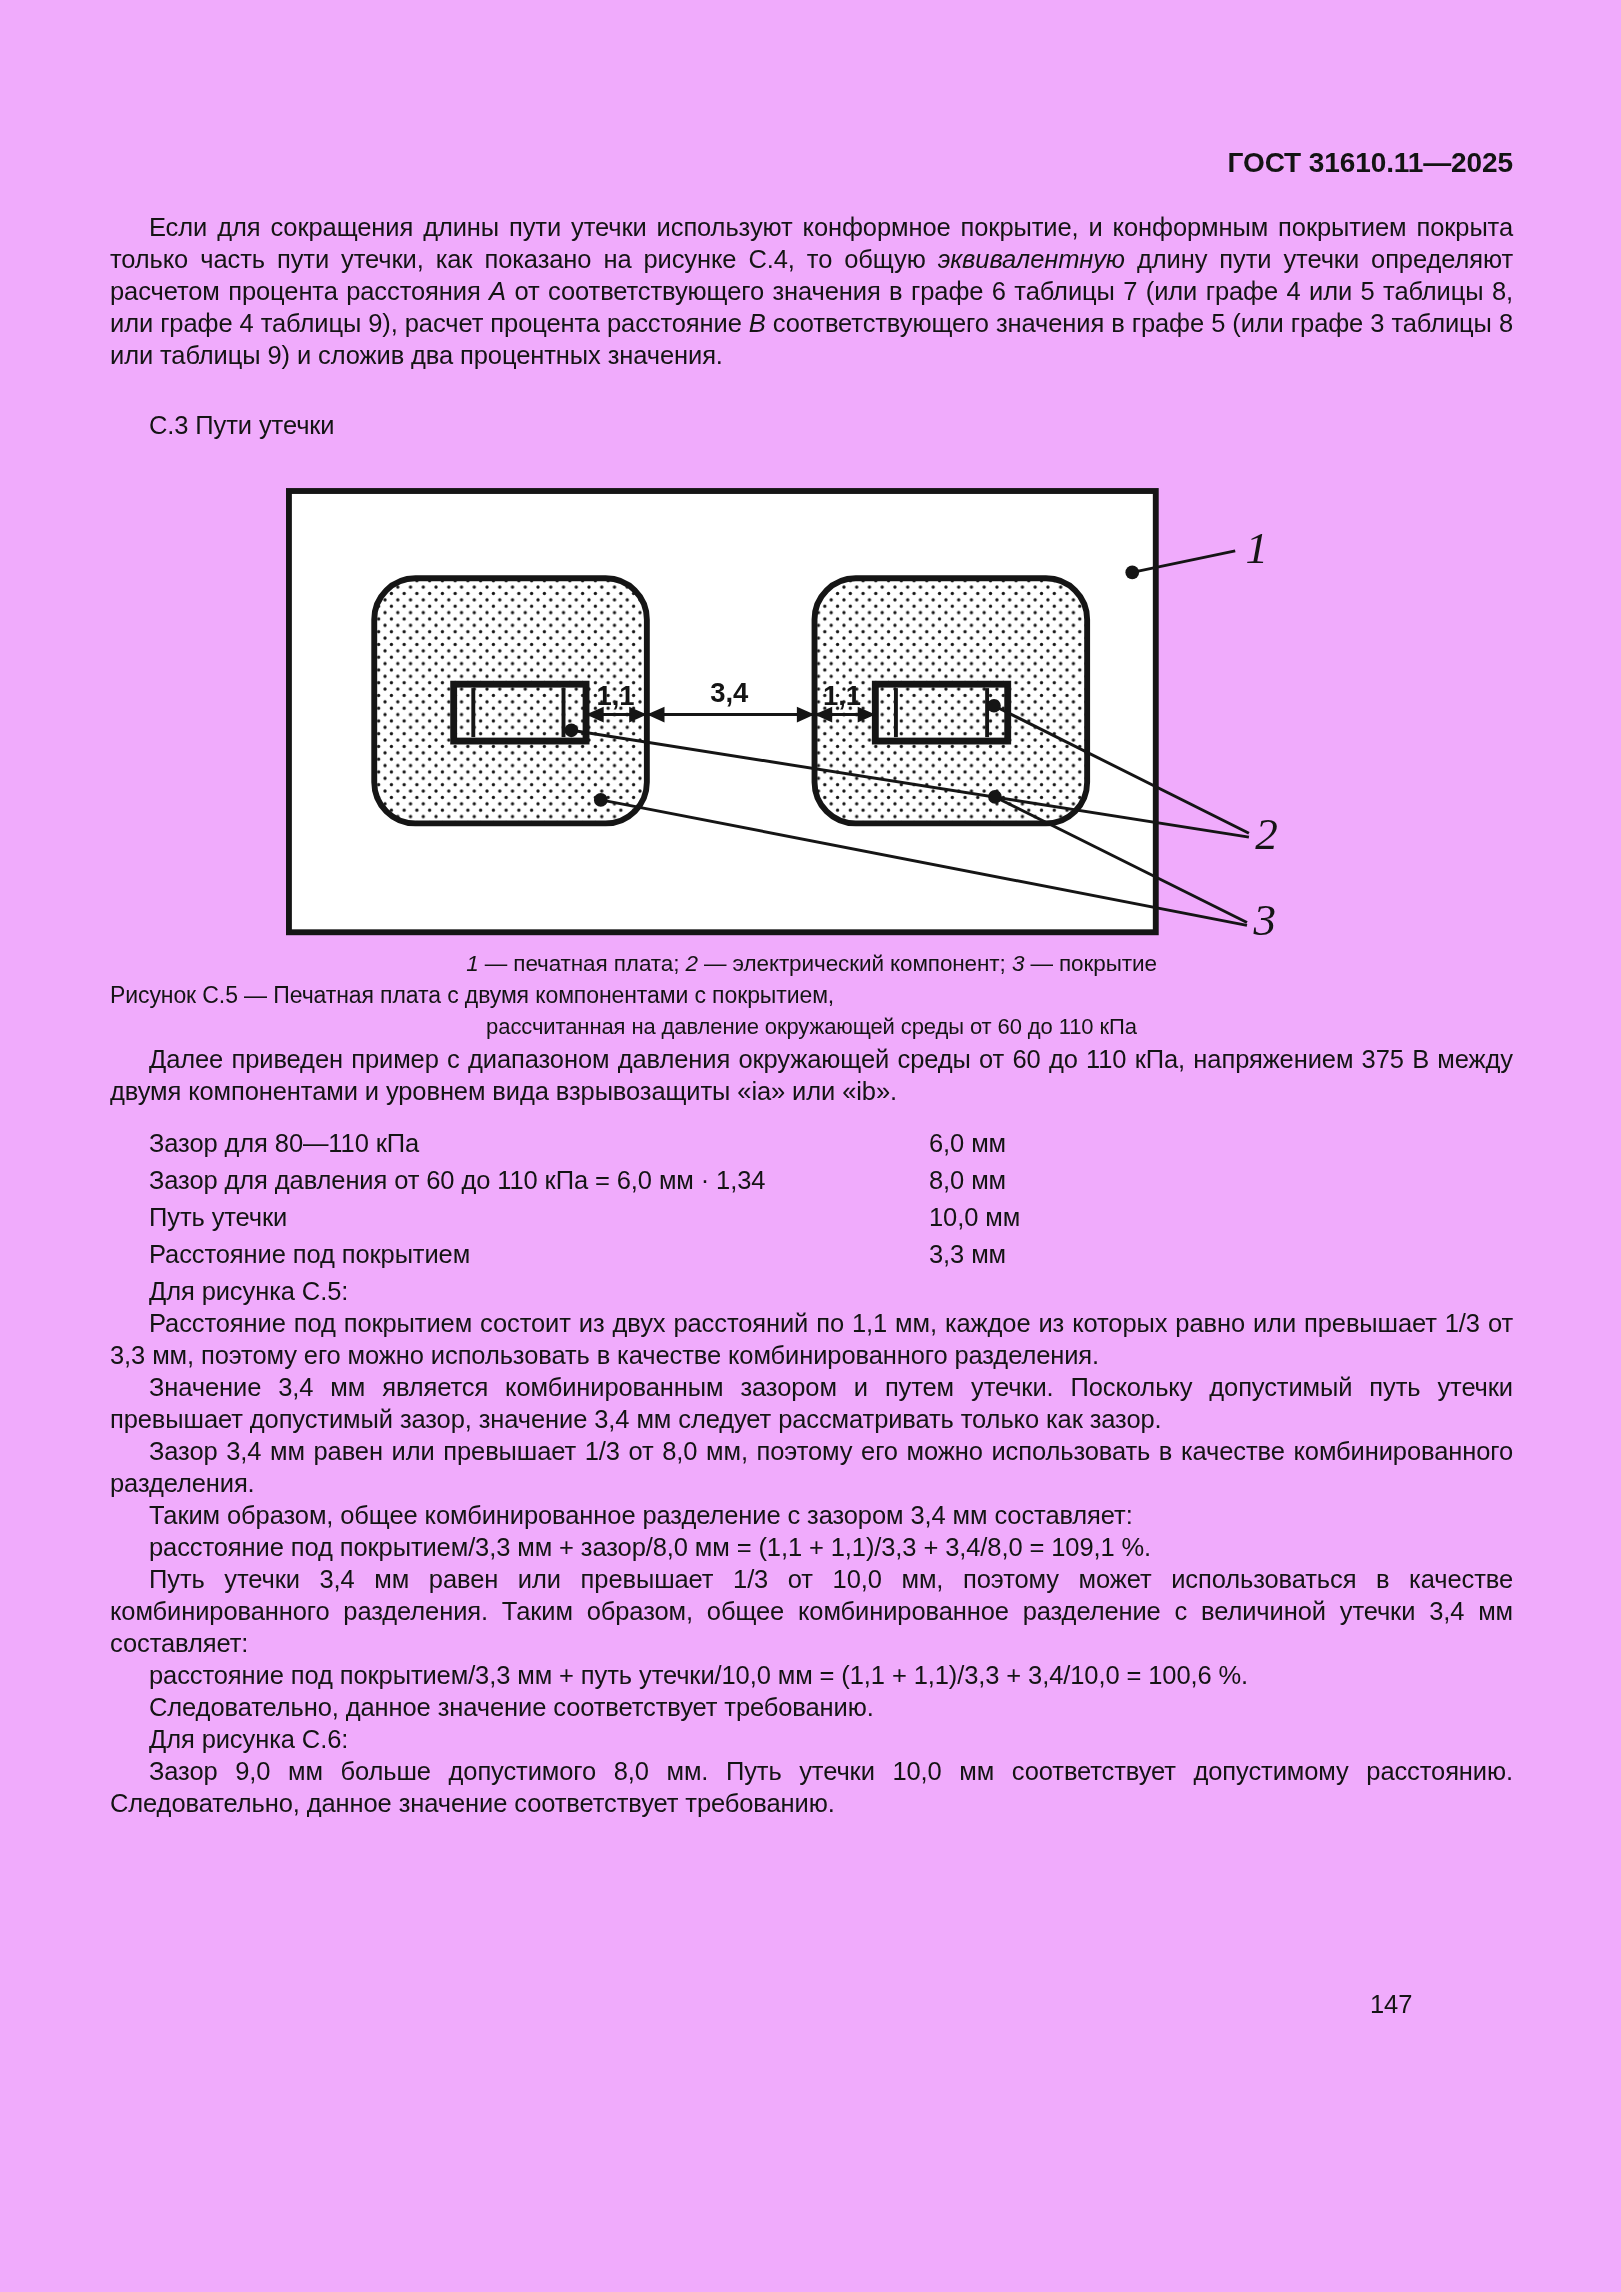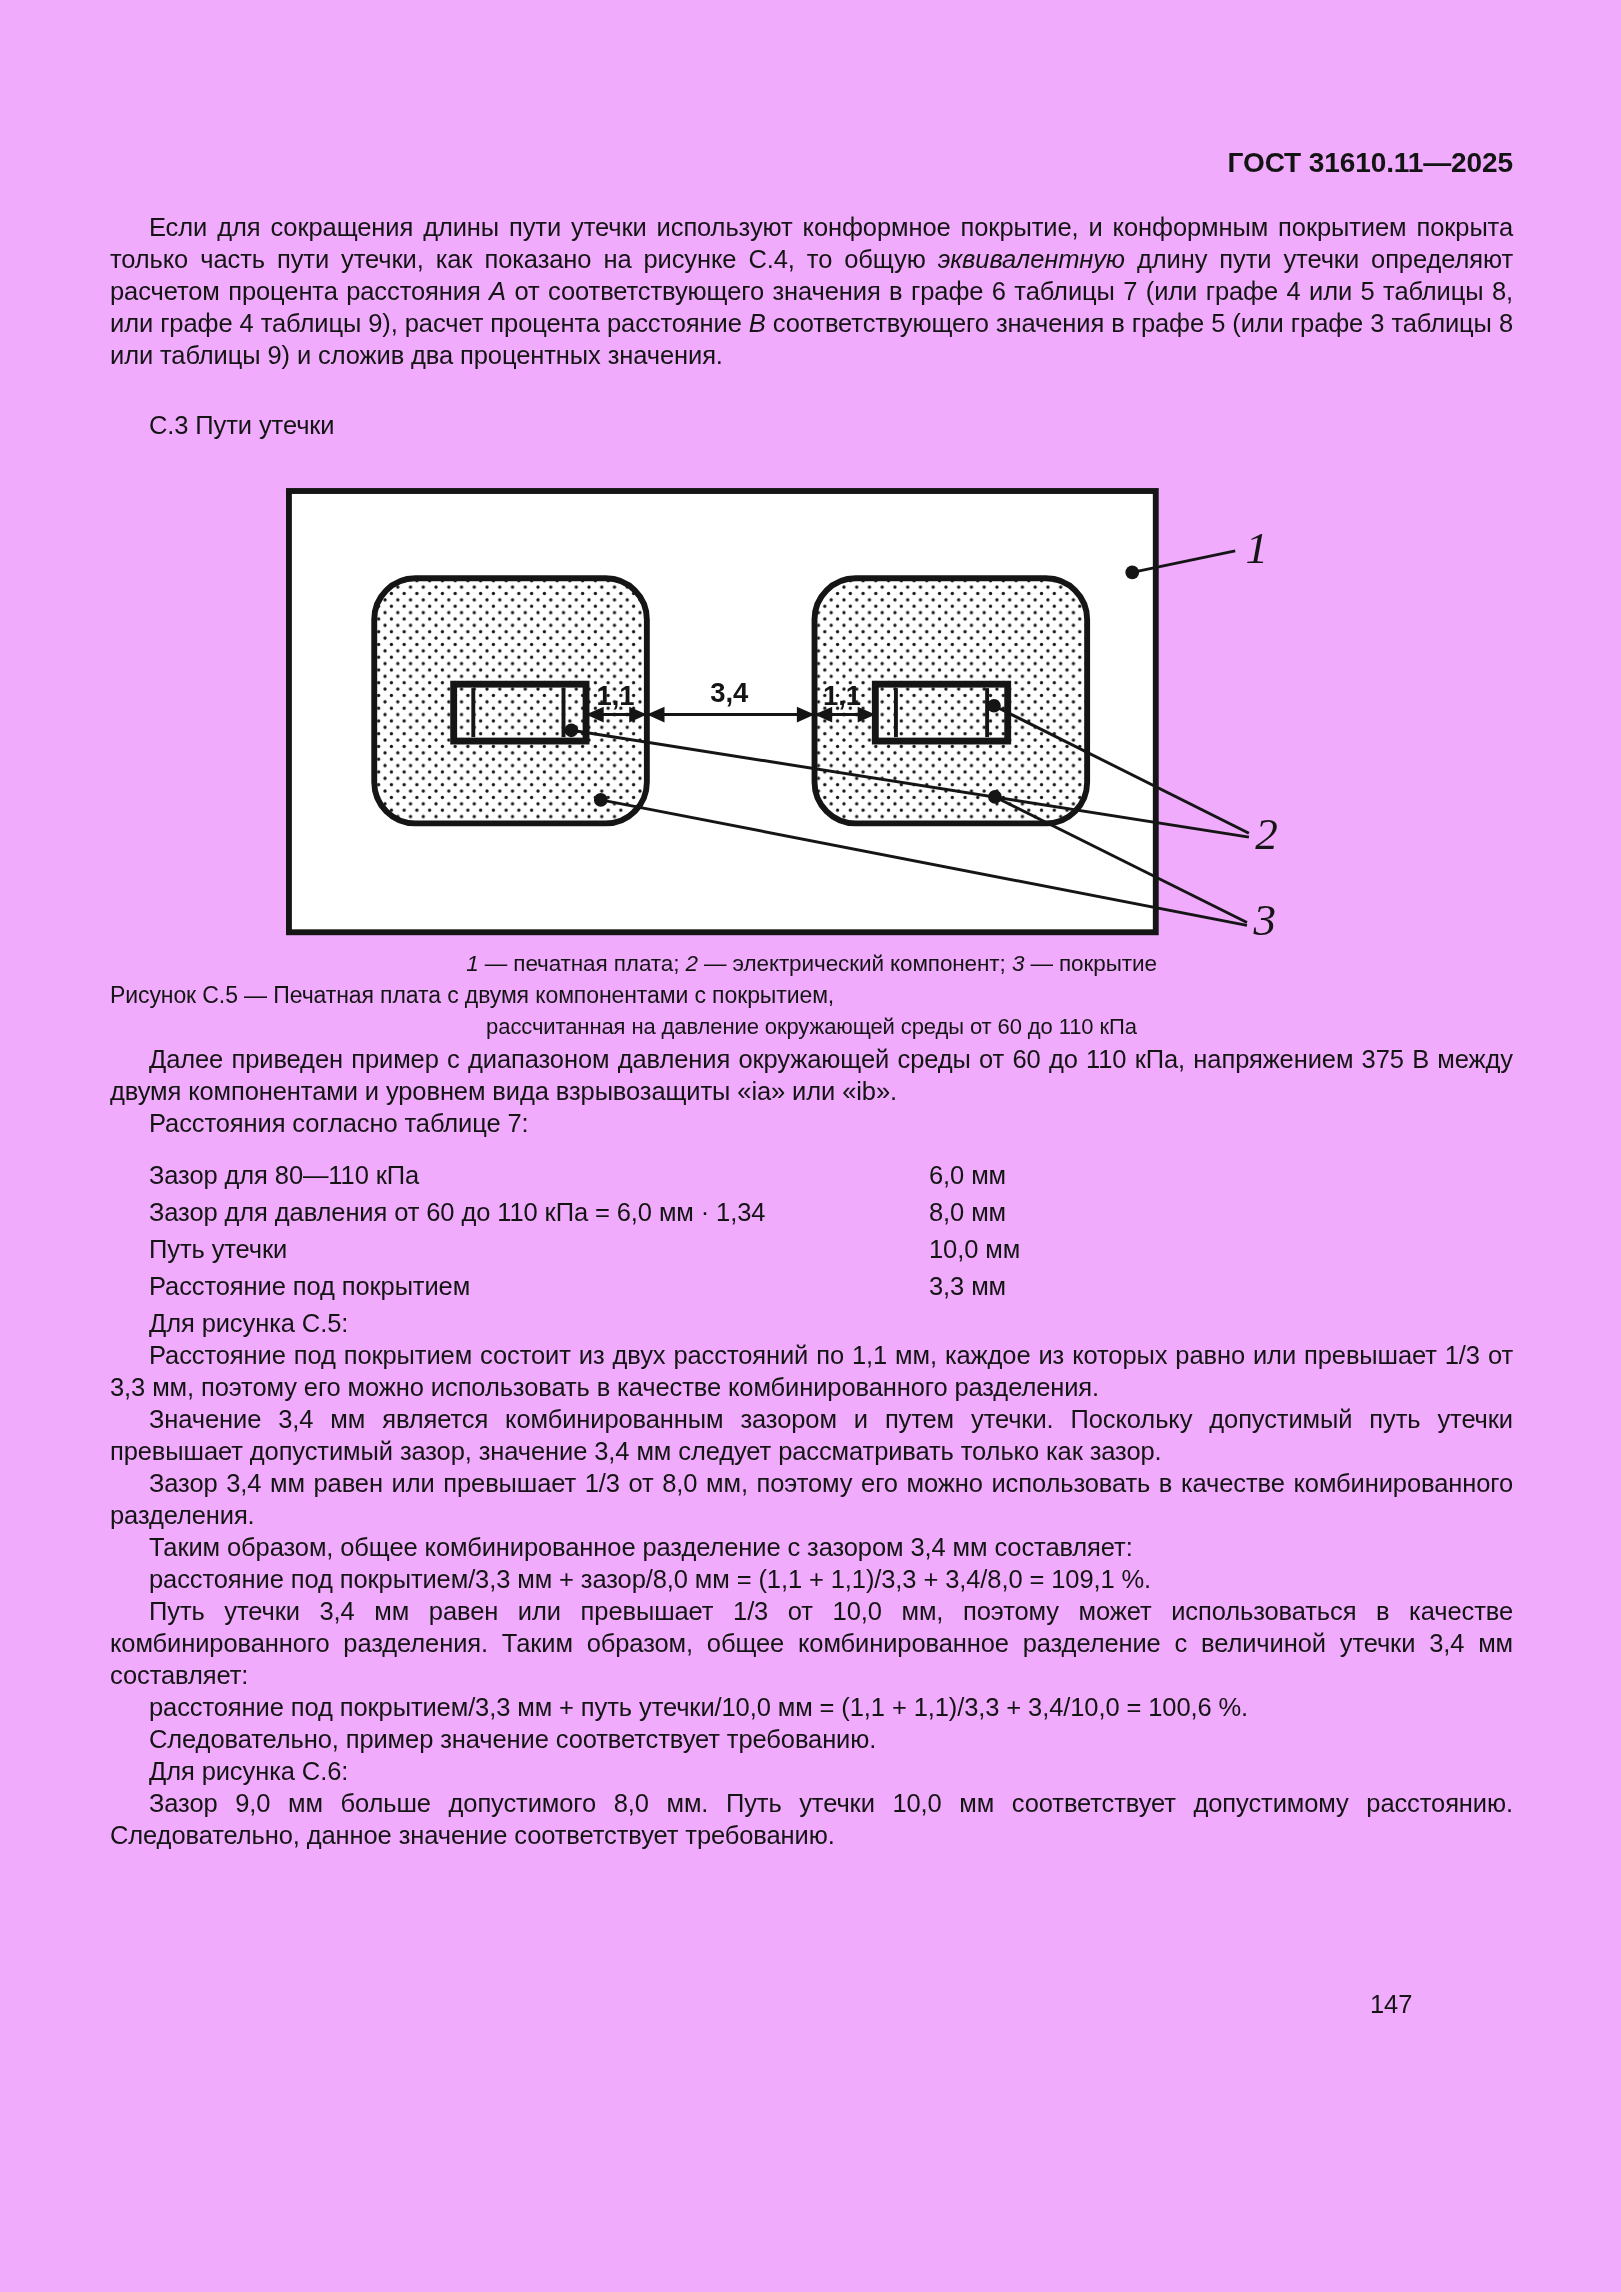--- a/index.html
+++ b/index.html
@@ -131,21 +131,20 @@
         </g>
       </svg>
     </div>
 
     <p class="fig-legend"><span class="it">1</span><span> — печатная плата; </span><span class="it">2</span><span> — электрический компонент; </span><span class="it">3</span><span> — покрытие</span></p>
 
     <p class="fig-title">Рисунок С.5 — Печатная плата с двумя компонентами с покрытием,</p>
     <p class="fig-title-2">рассчитанная на давление окружающей среды от 60 до 110 кПа</p>
 
     <p class="para p-after-fig">Далее приведен пример с диапазоном давления окружающей среды от 60 до  110 кПа, напряжением 375 В между двумя компонентами и уровнем вида взрывозащиты «ia» или «ib».</p>
-    <p class="para">Расстояния согласно таблице 7:</p>
 
     <div class="values-block">
       <div class="vrow">
         <div class="vlabel">Зазор для 80—110 кПа</div>
         <div class="vvalue">6,0 мм</div>
       </div>
       <div class="vrow">
         <div class="vlabel">Зазор для давления от 60 до 110 кПа = 6,0 мм · 1,34</div>
         <div class="vvalue">8,0 мм</div>
       </div>
@@ -160,21 +159,21 @@
     </div>
 
     <p class="para">Для рисунка С.5:</p>
     <p class="para">Расстояние под покрытием состоит из двух расстояний по 1,1 мм, каждое из которых равно или превышает 1/3 от 3,3 мм, поэтому его можно использовать в качестве комбинированного разделения.</p>
     <p class="para">Значение 3,4 мм является комбинированным зазором и путем утечки. Поскольку допустимый путь утечки превышает допустимый зазор, значение 3,4 мм следует рассматривать только как зазор.</p>
     <p class="para">Зазор 3,4 мм равен или превышает 1/3 от 8,0 мм, поэтому его можно использовать в качестве комбинированного разделения.</p>
     <p class="para">Таким образом, общее комбинированное разделение с зазором 3,4 мм составляет:</p>
     <p class="formula">расстояние под покрытием/3,3 мм + зазор/8,0 мм = (1,1 + 1,1)/3,3 + 3,4/8,0 = 109,1 %.</p>
     <p class="para">Путь утечки 3,4 мм равен или превышает 1/3 от 10,0 мм, поэтому может использоваться в качестве комбинированного разделения. Таким образом, общее комбинированное разделение с величиной утечки 3,4 мм составляет:</p>
     <p class="formula">расстояние под покрытием/3,3 мм + путь утечки/10,0 мм = (1,1 + 1,1)/3,3 + 3,4/10,0 = 100,6 %.</p>
-    <p class="para">Следовательно, пример значение соответствует требованию.</p>
+    <p class="para">Следовательно, данное значение соответствует требованию.</p>
     <p class="para">Для рисунка С.6:</p>
     <p class="para">Зазор 9,0 мм больше допустимого 8,0 мм. Путь утечки 10,0 мм соответствует допустимому расстоянию. Следовательно, данное значение соответствует требованию.</p>
 
   </div>
 
   <div class="page-num">147</div>
 
 </div>
 
 

